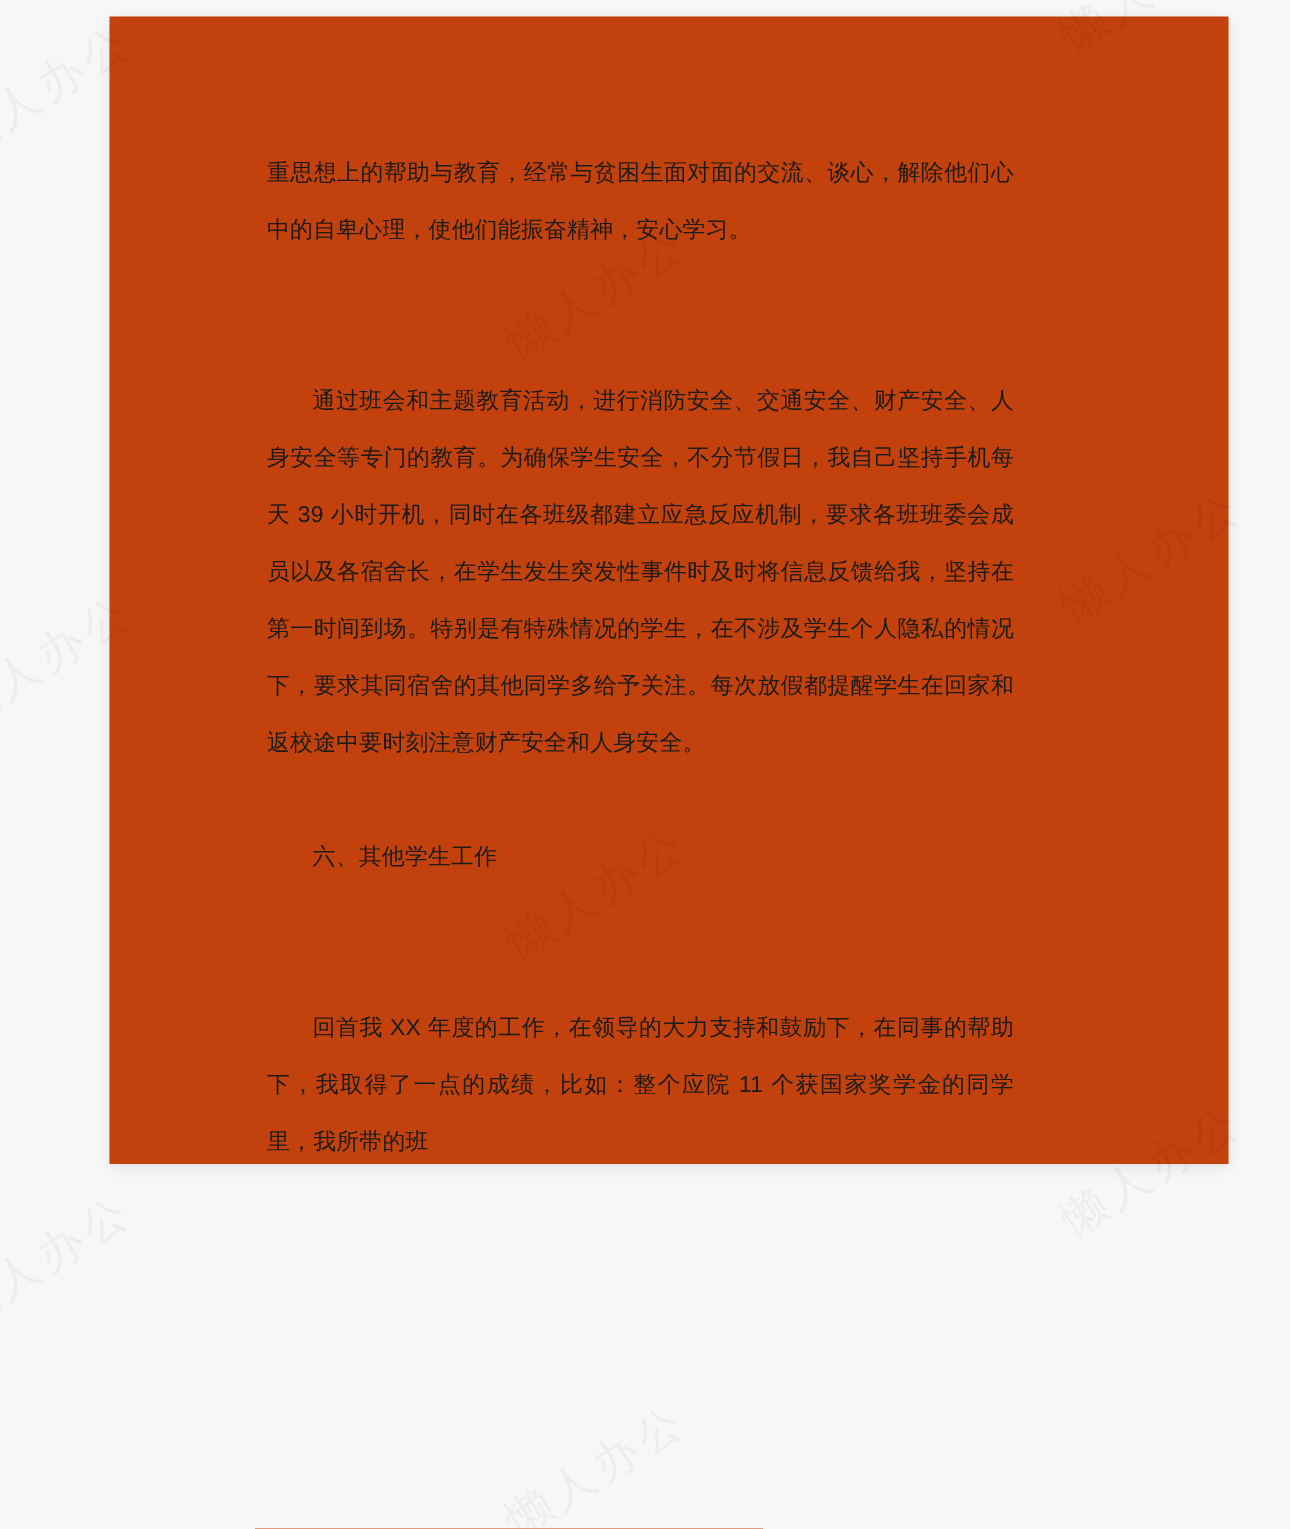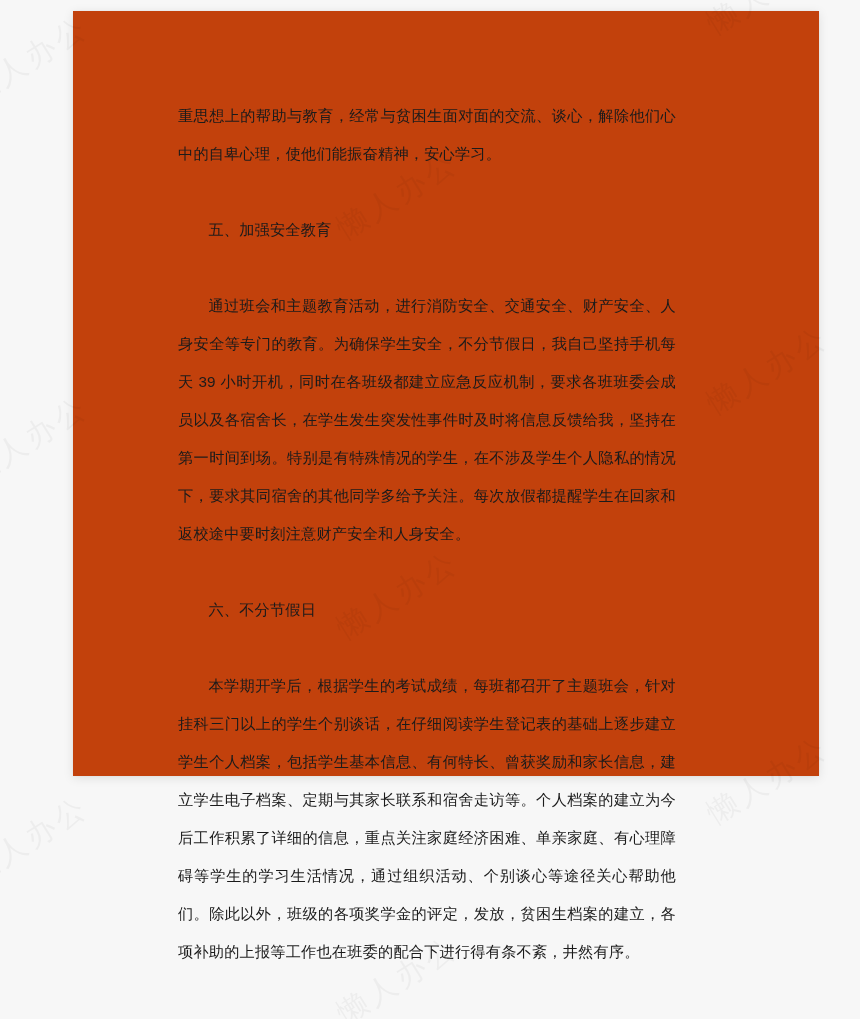--- a/index.html
+++ b/index.html
@@ -78,33 +78,31 @@
 </head>
 <body>
 
 <div class="page-sheet">
   <div class="doc-body">
 
     <p class="para" style="text-indent:0;">重思想上的帮助与教育，经常与贫困生面对面的交流、谈心，解除他们心中的自卑心理，使他们能振奋精神，安心学习。</p>
 
     <div class="spacer-sm"></div>
 
-    <p class="heading">五、加强安全教育</p>
 
     <div class="spacer-sm"></div>
 
     <p class="para">通过班会和主题教育活动，进行消防安全、交通安全、财产安全、人身安全等专门的教育。为确保学生安全，不分节假日，我自己坚持手机每天 39 小时开机，同时在各班级都建立应急反应机制，要求各班班委会成员以及各宿舍长，在学生发生突发性事件时及时将信息反馈给我，坚持在第一时间到场。特别是有特殊情况的学生，在不涉及学生个人隐私的情况下，要求其同宿舍的其他同学多给予关注。每次放假都提醒学生在回家和返校途中要时刻注意财产安全和人身安全。</p>
 
     <div class="spacer-sm"></div>
 
-    <p class="heading">六、不分节假日</p>
+    <p class="heading">六、其他学生工作</p>
 
     <div class="spacer-sm"></div>
 
-    <p class="para">本学期开学后，根据学生的考试成绩，每班都召开了主题班会，针对挂科三门以上的学生个别谈话，在仔细阅读学生登记表的基础上逐步建立学生个人档案，包括学生基本信息、有何特长、曾获奖励和家长信息，建立学生电子档案、定期与其家长联系和宿舍走访等。个人档案的建立为今后工作积累了详细的信息，重点关注家庭经济困难、单亲家庭、有心理障碍等学生的学习生活情况，通过组织活动、个别谈心等途径关心帮助他们。除此以外，班级的各项奖学金的评定，发放，贫困生档案的建立，各项补助的上报等工作也在班委的配合下进行得有条不紊，井然有序。</p>
 
     <div class="spacer-sm"></div>
 
     <p class="para">回首我 XX 年度的工作，在领导的大力支持和鼓励下，在同事的帮助下，我取得了一点的成绩，比如：整个应院 11 个获国家奖学金的同学里，我所带的班</p>
 
   </div>
 </div>
 
 <div class="watermark-layer">
   <div class="wm" style="left:-40px;  top:420px;">懒人办公</div>

